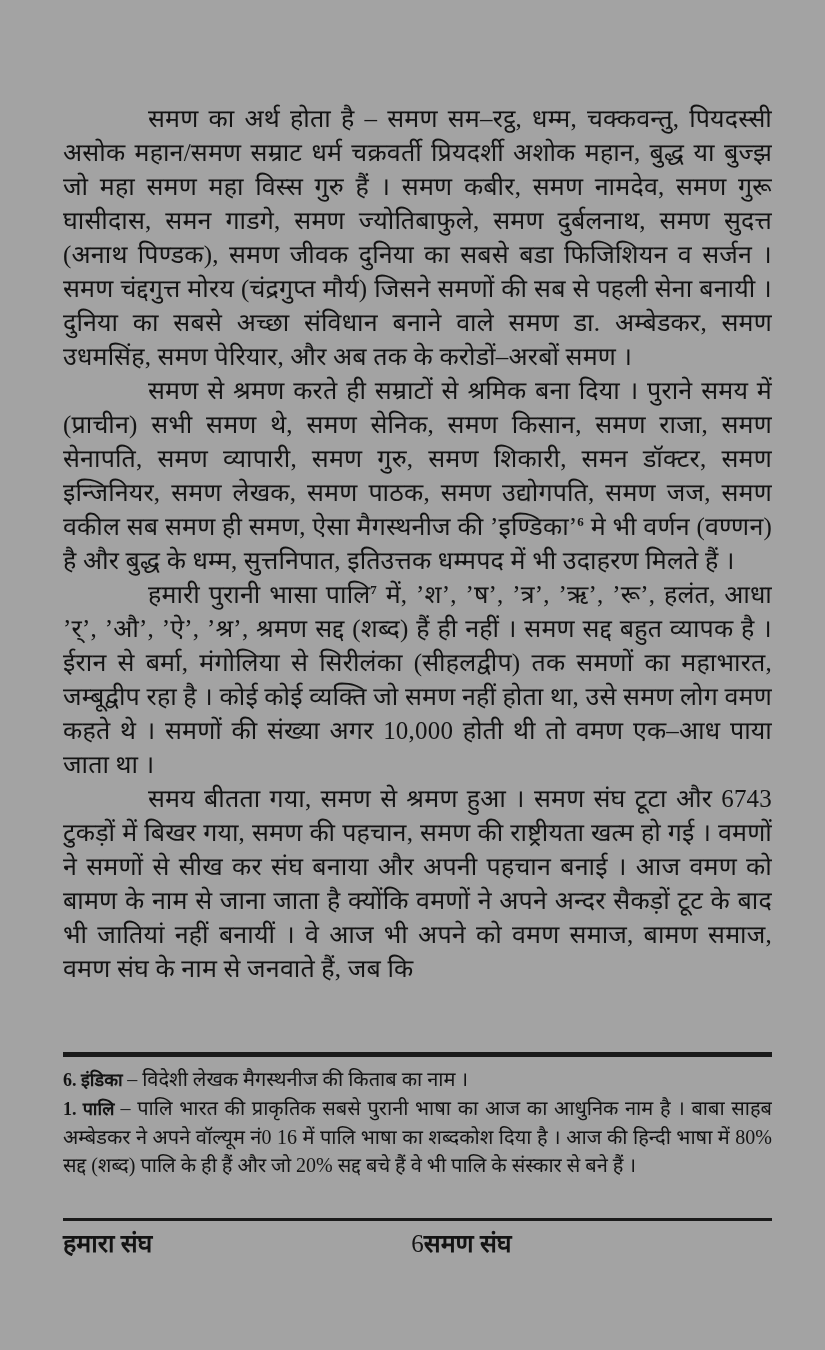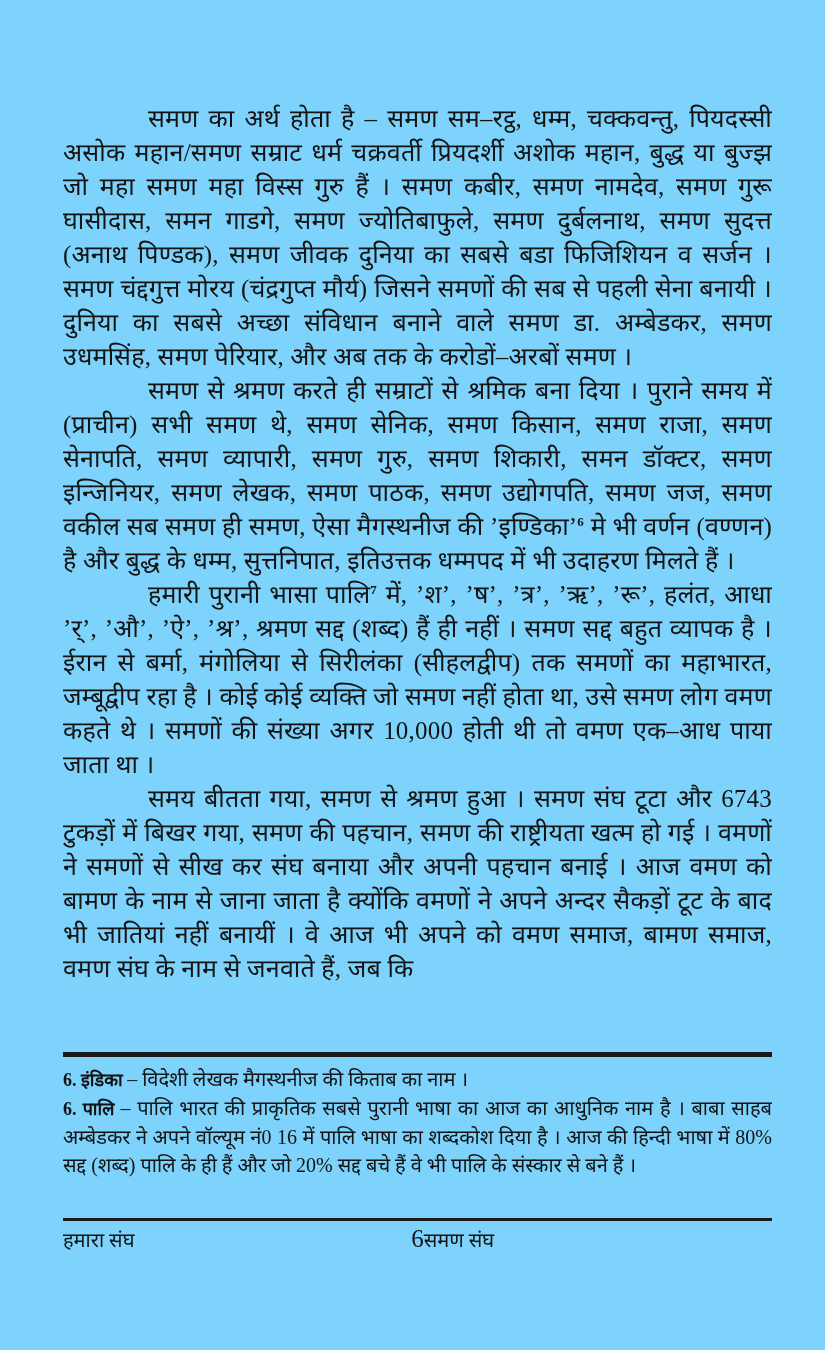--- a/index.html
+++ b/index.html
@@ -10,21 +10,21 @@
     background: #ffffff;
     overflow: hidden;
     font-family: "Liberation Serif", "DejaVu Sans", sans-serif;
     color: #131313;
   }
   .page {
     box-sizing: border-box;
     width: 825px;
     height: 1350px;
     padding: 102px 53px 0 63px;
-    background: #7dd3fc;
+    background: #a3a3a3;
   }
   .body-text {
     height: 948px;
     overflow: hidden;
   }
   .body-text p {
     margin: 0;
     font-size: 25px;
     line-height: 34px;
     text-align: justify;
@@ -62,22 +62,22 @@
     background: #1a1a1a;
     margin-top: 7px;
   }
   .footer-row {
     display: flex;
     justify-content: space-between;
     align-items: baseline;
     padding-top: 4px;
   }
   .footer-side {
-    font-size: 20px;
-    font-weight: 400;
+    font-size: 25px;
+    font-weight: 700;
     flex: 1;
   }
   .footer-side.right { text-align: left; }
   .footer-center {
     font-size: 25px;
     font-weight: 400;
     text-align: center;
     flex: 0 0 auto;
   }
 </style>
@@ -90,21 +90,21 @@
       <p><span>समण का अर्थ होता है – समण सम–रट्ठ, धम्म, चक्कवन्तु, पियदस्सी असोक महान/समण सम्राट धर्म चक्रवर्ती प्रियदर्शी अशोक महान, बुद्ध या बुज्झ जो महा समण महा विस्स गुरु हैं । समण कबीर, समण नामदेव, समण गुरू घासीदास, समन गाडगे, समण ज्योतिबाफुले, समण दुर्बलनाथ, समण सुदत्त (अनाथ पिण्डक), समण जीवक दुनिया का सबसे बडा फिजिशियन व सर्जन । समण चंद्दगुत्त मोरय (चंद्रगुप्त मौर्य) जिसने समणों की सब से पहली सेना बनायी । दुनिया का सबसे अच्छा संविधान बनाने वाले समण डा. अम्बेडकर, समण उधमसिंह, समण पेरियार, और अब तक के करोडों–अरबों समण ।</span></p>
       <p><span>समण से श्रमण करते ही सम्राटों से श्रमिक बना दिया । पुराने समय में (प्राचीन) सभी समण थे, समण सेनिक, समण किसान, समण राजा, समण सेनापति, समण व्यापारी, समण गुरु, समण शिकारी, समन डॉक्टर, समण इन्जिनियर, समण लेखक, समण पाठक, समण उद्योगपति, समण जज, समण वकील सब समण ही समण, ऐसा मैगस्थनीज की ’</span><b>इण्डिका</b><span>’</span><sup>6</sup><span> मे भी वर्णन (वण्णन) है और बुद्ध के धम्म, सुत्तनिपात, इतिउत्तक धम्मपद में भी उदाहरण मिलते हैं ।</span></p>
       <p><span>हमारी पुरानी भासा </span><b>पालि</b><sup>7</sup><span> में, ’श’, ’ष’, ’त्र’, ’ऋ’, ’रू’, हलंत, आधा ’र्’, ’औ’, ’ऐ’, ’श्र’, श्रमण सद्द (शब्द) हैं ही नहीं । समण सद्द बहुत व्यापक है । ईरान से बर्मा, मंगोलिया से सिरीलंका (सीहलद्वीप) तक समणों का महाभारत, जम्बूद्वीप रहा है । कोई कोई व्यक्ति जो समण नहीं होता था, उसे समण लोग वमण कहते थे । समणों की संख्या अगर 10,000 होती थी तो वमण एक–आध पाया जाता था ।</span></p>
       <p><span>समय बीतता गया, समण से श्रमण हुआ । समण संघ टूटा और 6743 टुकड़ों में बिखर गया, समण की पहचान, समण की राष्ट्रीयता खत्म हो गई । वमणों ने समणों से सीख कर संघ बनाया और अपनी पहचान बनाई । आज वमण को बामण के नाम से जाना जाता है क्योंकि वमणों ने अपने अन्दर सैकड़ों टूट के बाद भी जातियां नहीं बनायीं । वे आज भी अपने को वमण समाज, बामण समाज, वमण संघ के नाम से जनवाते हैं, जब कि</span></p>
     </div>
 
   <div class="fn-divider"></div>
 
   <div class="footnotes">
       <p><b>6. इंडिका </b><span>– विदेशी लेखक मैगस्थनीज की किताब का नाम ।</span></p>
-      <p><b>6. पालि </b><span>– पालि भारत की प्राकृतिक सबसे पुरानी भाषा का आज का आधुनिक नाम है । बाबा साहब अम्बेडकर ने अपने वॉल्यूम नं0 16 में पालि भाषा का शब्दकोश दिया है । आज की हिन्दी भाषा में 80% सद्द (शब्द) पालि के ही हैं और जो 20% सद्द बचे हैं वे भी पालि के संस्कार से बने हैं ।</span></p>
+      <p><b>1. पालि </b><span>– पालि भारत की प्राकृतिक सबसे पुरानी भाषा का आज का आधुनिक नाम है । बाबा साहब अम्बेडकर ने अपने वॉल्यूम नं0 16 में पालि भाषा का शब्दकोश दिया है । आज की हिन्दी भाषा में 80% सद्द (शब्द) पालि के ही हैं और जो 20% सद्द बचे हैं वे भी पालि के संस्कार से बने हैं ।</span></p>
     </div>
 
   <div class="footer">
     <div class="footer-line"></div>
     <div class="footer-row">
       <span class="footer-side left">हमारा संघ</span>
       <span class="footer-center">6</span>
       <span class="footer-side right">समण संघ</span>
     </div>
   </div>

